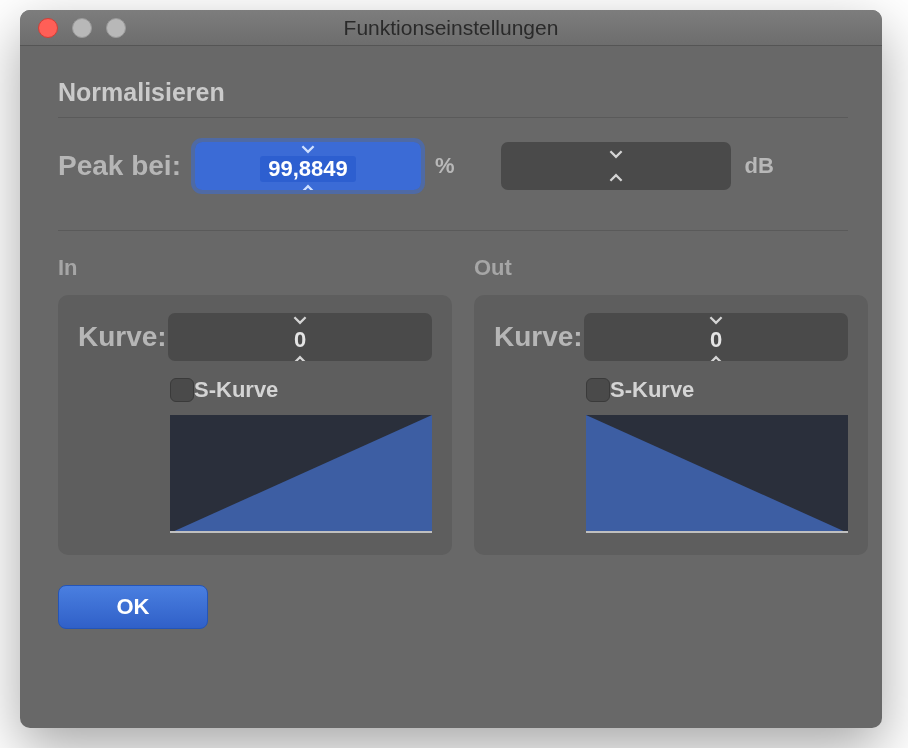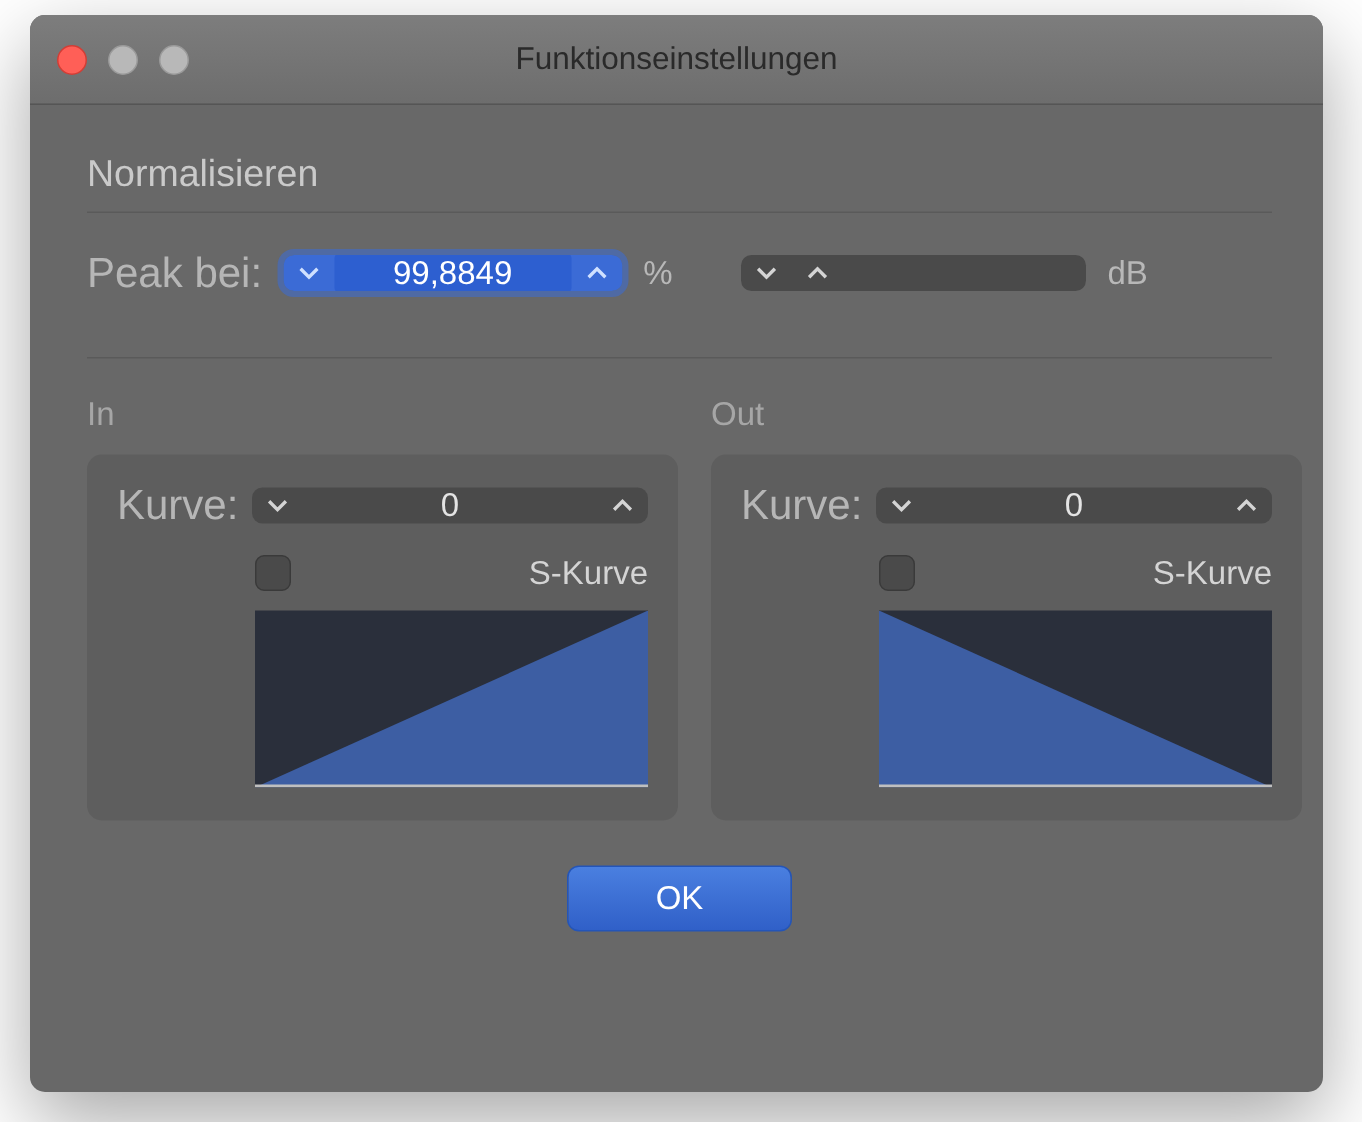--- a/index.html
+++ b/index.html
@@ -6,75 +6,76 @@
   body { background: #fff; width: 908px; height: 748px; overflow: hidden; }
 
   .window {
     position: absolute; left: 20px; top: 10px; width: 862px; height: 718px;
     background: #686868; border-radius: 10px; box-shadow: 0 20px 55px rgba(0,0,0,.35);
     overflow: hidden;
   }
 
   
   .titlebar {
-    height: 60px; background: linear-gradient(#7d7d7d,#6d6d6d);
+    height: 36px; background: linear-gradient(#7d7d7d,#6d6d6d);
     border-bottom: 1px solid #555; display: flex; align-items: center; position: relative;
   }
   .traffic { display: flex; gap: 14px; position: absolute; left: 18px; }
   .dot { width: 20px; height: 20px; border-radius: 50%; }
   .dot.red { background: #ff5f57; border: 1px solid #d23e36; }
   .dot.grey { background: #b8b8b8; border: 1px solid #9a9a9a; }
   .title { flex: 1; text-align: center; font-size: 21px; color: #2a2a2a; }
 
-  .content { padding: 32px 34px 26px 38px; color: #c8c8c8; font-size: 22px; }
+  .content { padding: 32px 34px 26px 38px; color: #c8c8c8; font-size: 22px; font-weight: bold; }
 
   .section-title { font-size: 25px; color: #cacaca; margin-bottom: 10px; }
   .divider { border: none; border-top: 1px solid #5a5a5a; margin-bottom: 24px; }
 
   .row { display: flex; align-items: center; gap: 14px; }
   .label { color: #b6b6b6; font-size: 28px; }
 
   .stepper {
-    height: 24px; background: #4a4a4a; border-radius: 7px; display: flex; align-items: center;
+    height: 48px; background: #4a4a4a; border-radius: 7px; display: flex; align-items: center;
     overflow: hidden;
+    flex-direction: column;
   }
   .stepper.focus { background: #3b6bd6; outline: 4px solid rgba(59,107,214,.55); outline-offset: 0; }
   .stepper .btn {
     width: 34px; height: 100%; display: flex; align-items: center; justify-content: center;
     color: #d4d4d4; cursor: pointer;
   }
   .stepper.focus .btn { color: #cfe0ff; }
   .stepper .val { flex: 1; text-align: center; font-size: 22px; color: #e4e4e4; }
   .stepper.focus .val { color: #fff; background:#2d5fd0; border-radius:3px; padding:0 8px; }
 
   svg.chevron { width: 14px; height: 14px; }
 
   .unit { color: #b8b8b8; font-size: 22px; }
 
   .fade-cols { display: flex; gap: 22px; margin-top: 10px; }
   .fade-col { flex: 1; }
   .subhead { color: #a6a6a6; font-size: 22px; margin-bottom: 14px; }
   .panel { background: #5e5e5e; border-radius: 10px; padding: 18px 20px 22px 20px; }
   .panel .row { }
-  .panel .row + .ckrow { margin-top: 16px; margin-left: 92px; display:flex; align-items:center; gap:16px;justify-content:space-between; }
+  .panel .row + .ckrow { margin-top: 16px; margin-left: 92px; display:flex; align-items:center; gap:0; }
   .checkbox {
     width: 24px; height: 24px; border-radius: 6px; background: #4a4a4a; border: 1px solid #3a3a3a;
     display:inline-block;
   }
   .ck-label { color: #d4d4d4; font-size: 22px; }
 
   .curve-preview {
     margin-top: 12px; margin-left: 92px; width: 262px; height: 118px;
     background: #2a2f3b; position: relative; overflow:hidden;
   }
   .curve-preview::after {
     content:""; position:absolute; left:0; right:0; bottom:0; height:2px; background:#bfbfbf;
   }
 
-  .ok-row { display:flex; justify-content:center; margin-top: 30px; }
+  .ok-row { display:flex; justify-content:flex-start; margin-top: 30px; }
   .ok-button {
     width: 150px; height: 44px; background: linear-gradient(#4a7fe0,#3060c8); color:#fff;
     border-radius: 8px; border: 1px solid #2455b8; font-size: 22px; display:flex; align-items:center; justify-content:center;
     cursor:pointer;
   }
 </style>
 </head>
 <body>
 
 <div class="window">

